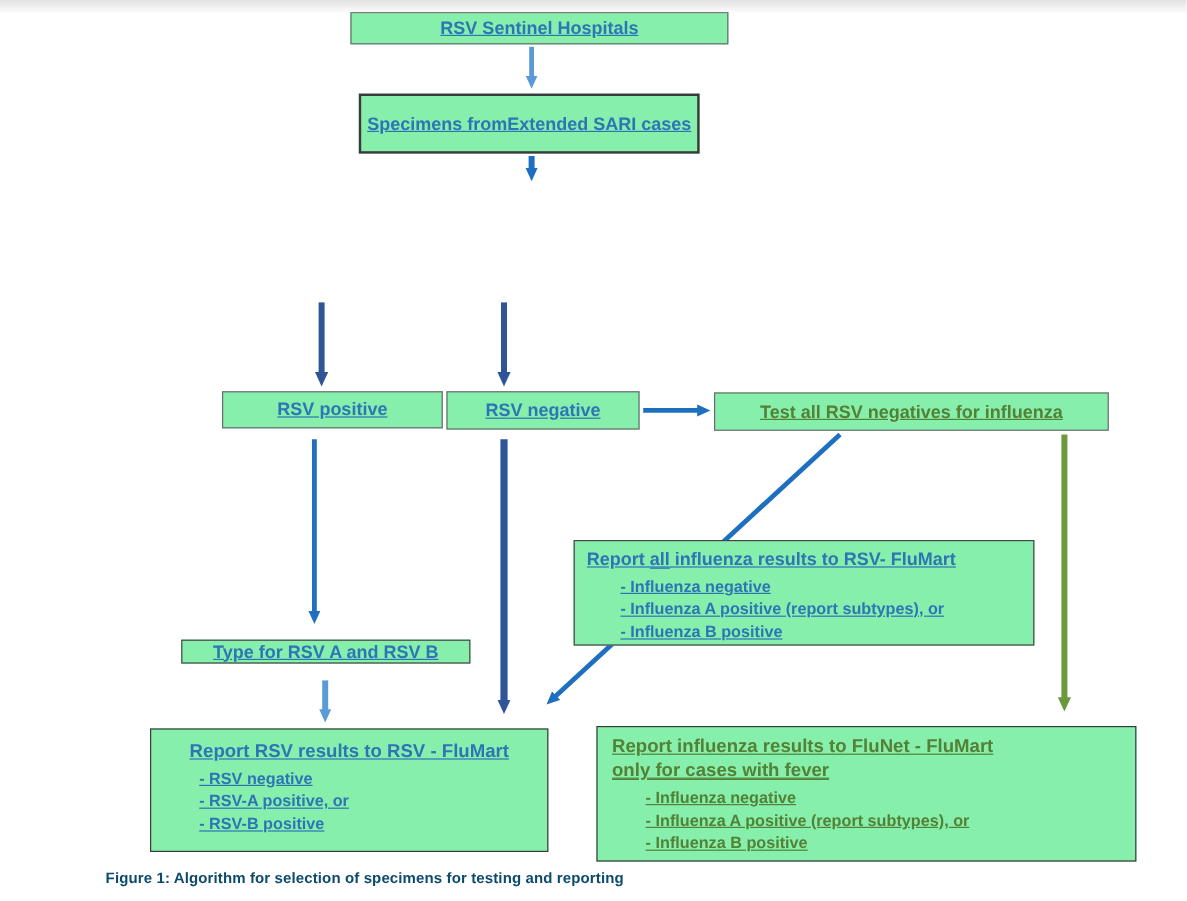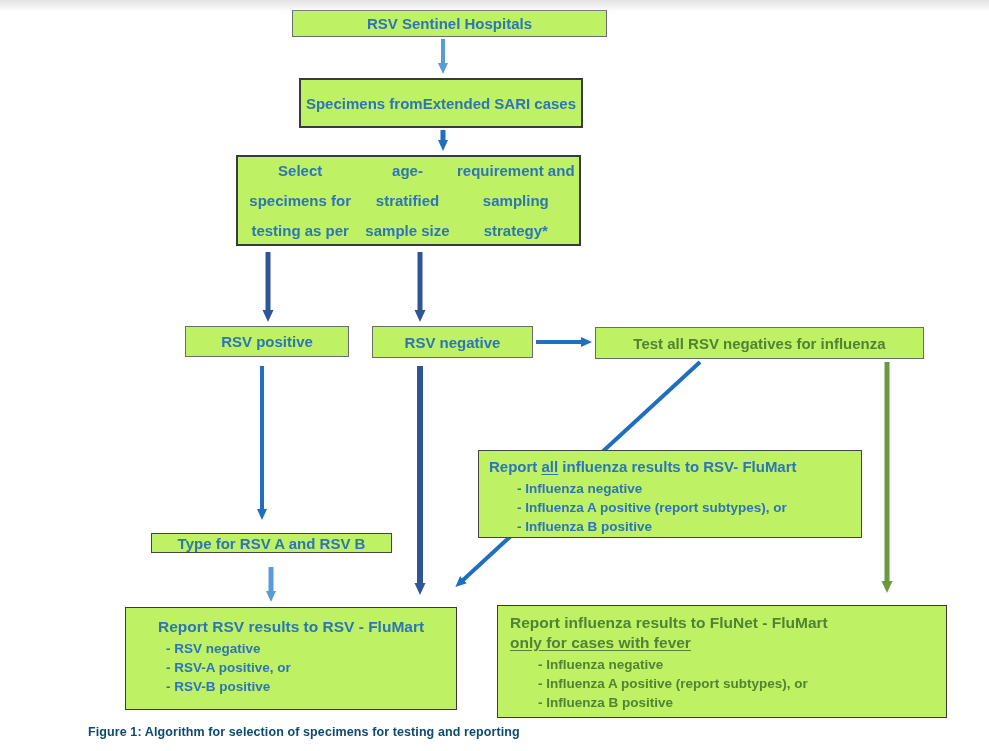--- a/index.html
+++ b/index.html
@@ -8,31 +8,31 @@
     font-family:"Liberation Sans", sans-serif; overflow:hidden;
   }
   #top-gradient {
     position:absolute; left:0; top:0; right:0; height:12px; z-index:3;
     background:linear-gradient(#e2e2e2, rgba(255,255,255,0));
     pointer-events:none;
   }
   #arrow-layer { position:absolute; left:0; top:0; z-index:1; }
 
   .box {
-    position:absolute; background:#bef264; box-sizing:border-box;
-    color:#2E75B6; font-weight:700; z-index:2;
+    position:absolute; background:#86efac; box-sizing:border-box;
+    color:#2E75B6; font-weight:700; z-index:2;text-decoration:underline;
   }
   .center { display:flex; align-items:center; justify-content:center; text-align:center; }
   .col { }
   .u { text-decoration:underline; text-underline-offset:2px; }
 
   #b-sentinel  { left:292px; top:10px;  width:315px; height:27px; border:1px solid #6b6b6b; font-size:15px; }
   #b-specimens { left:299px; top:78px;  width:284px; height:50px; border:2px solid #3a3a3a; font-size:15px; line-height:21px; }
   #b-select    { left:236px; top:155px; width:345px; height:91px; border:2px solid #3a3a3a; font-size:15px; line-height:30px; }
-  #b-rsvpos    { left:185px; top:326px; width:164px; height:31px; border:1px solid #6b6b6b; font-size:15px; }
+  #b-rsvpos    { left:185px; top:326px; width:184px; height:31px; border:1px solid #6b6b6b; font-size:15px; }
   #b-rsvneg    { left:372px; top:326px; width:161px; height:32px; border:1px solid #6b6b6b; font-size:15px; }
   #b-testneg   { left:595px; top:327px; width:329px; height:32px; border:1px solid #6b6b6b; font-size:15px; color:#538135; }
 
   #b-reportall { left:478px; top:450px; width:384px; height:88px; border:1px solid #454545; padding:6px 8px 0 10px; }
   #b-reportall .box-title { font-size:15px; line-height:20px; }
 
   #b-type      { left:151px; top:533px; width:241px; height:20px; border:1px solid #454545; font-size:15px; }
 
   #b-reportrsv { left:125px; top:607px; width:332px; height:103px; border:1px solid #3a3a3a; padding:9px 8px 0 12px; }
   #b-reportrsv .box-title { font-size:15.5px; line-height:20px;margin-left:20px; }
@@ -84,25 +84,20 @@
 
   <div id="b-sentinel" class="box center">
     <span>RSV Sentinel Hospitals</span>
   </div>
 
   <div id="b-specimens" class="box center col">
     <span>Specimens from</span>
     <span>Extended SARI cases</span>
   </div>
 
-  <div id="b-select" class="box center col">
-    <span>Select specimens for testing as per</span>
-    <span>age-stratified sample size</span>
-    <span>requirement and sampling strategy*</span>
-  </div>
 
   <div id="b-rsvpos" class="box center">
     <span>RSV positive</span>
   </div>
 
   <div id="b-rsvneg" class="box center">
     <span>RSV negative</span>
   </div>
 
   <div id="b-testneg" class="box center">

